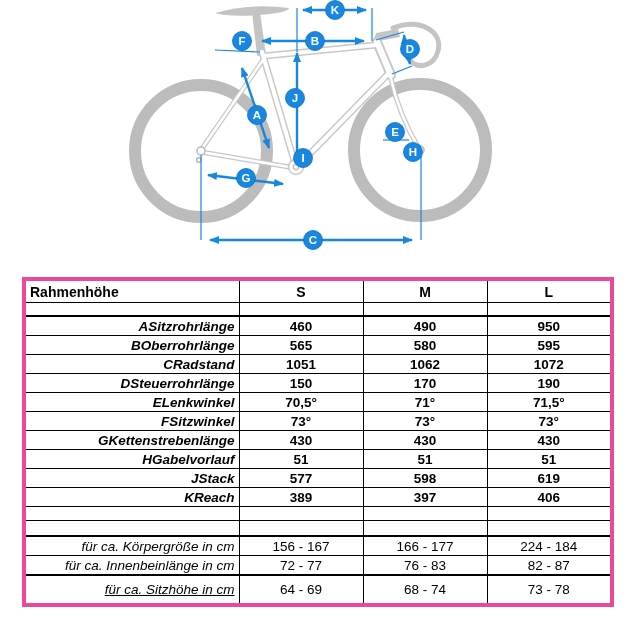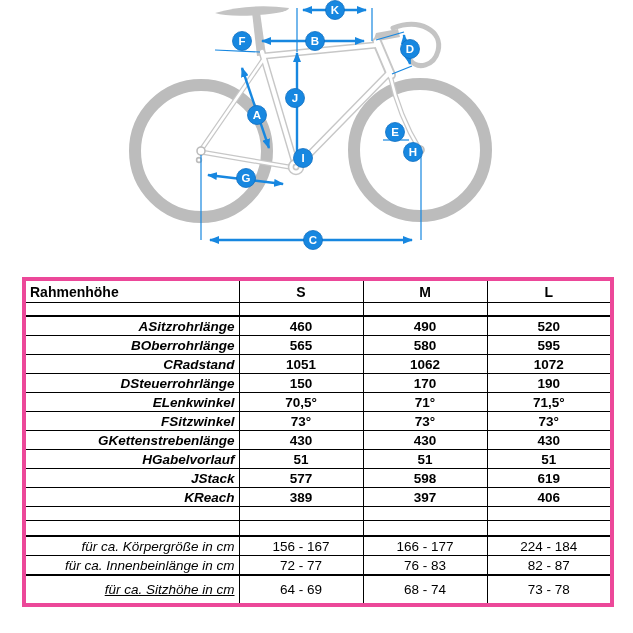--- a/index.html
+++ b/index.html
@@ -152,21 +152,21 @@
       <tr class="spacer-top">
         <td class="label-cell"></td>
         <td class="value-cell"></td>
         <td class="value-cell"></td>
         <td class="value-cell"></td>
       </tr>
       <tr class="geo">
         <td class="label-cell"><span class="row-key">A</span><span class="row-label">Sitzrohrlänge</span></td>
         <td class="value-cell">460</td>
         <td class="value-cell">490</td>
-        <td class="value-cell">520</td>
+        <td class="value-cell">950</td>
       </tr>
       <tr class="geo">
         <td class="label-cell"><span class="row-key">B</span><span class="row-label">Oberrohrlänge</span></td>
         <td class="value-cell">565</td>
         <td class="value-cell">580</td>
         <td class="value-cell">595</td>
       </tr>
       <tr class="geo">
         <td class="label-cell"><span class="row-key">C</span><span class="row-label">Radstand</span></td>
         <td class="value-cell">1051</td>

